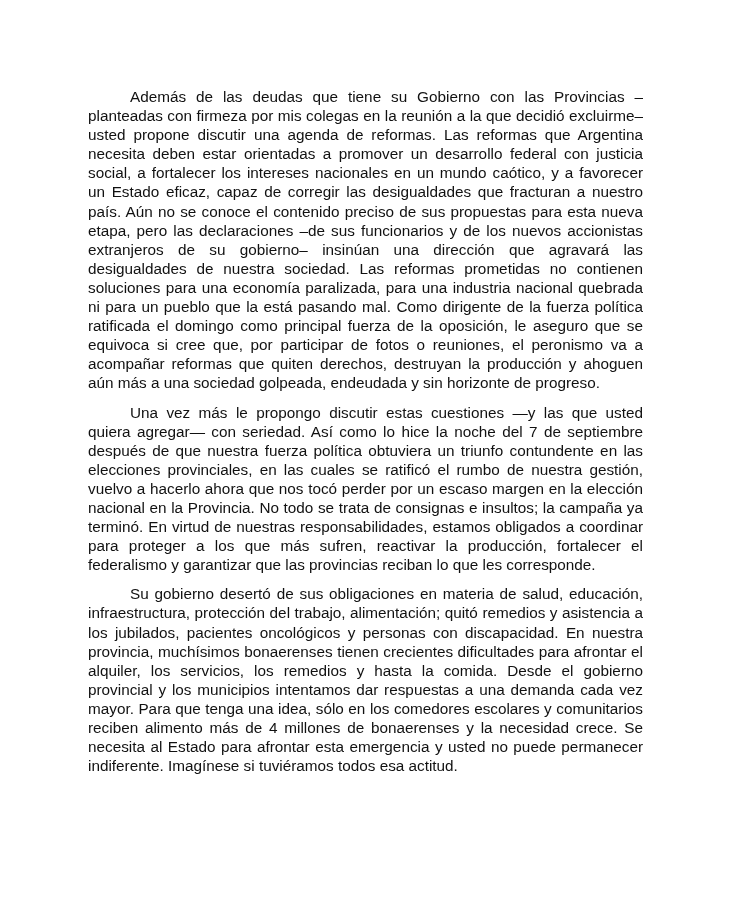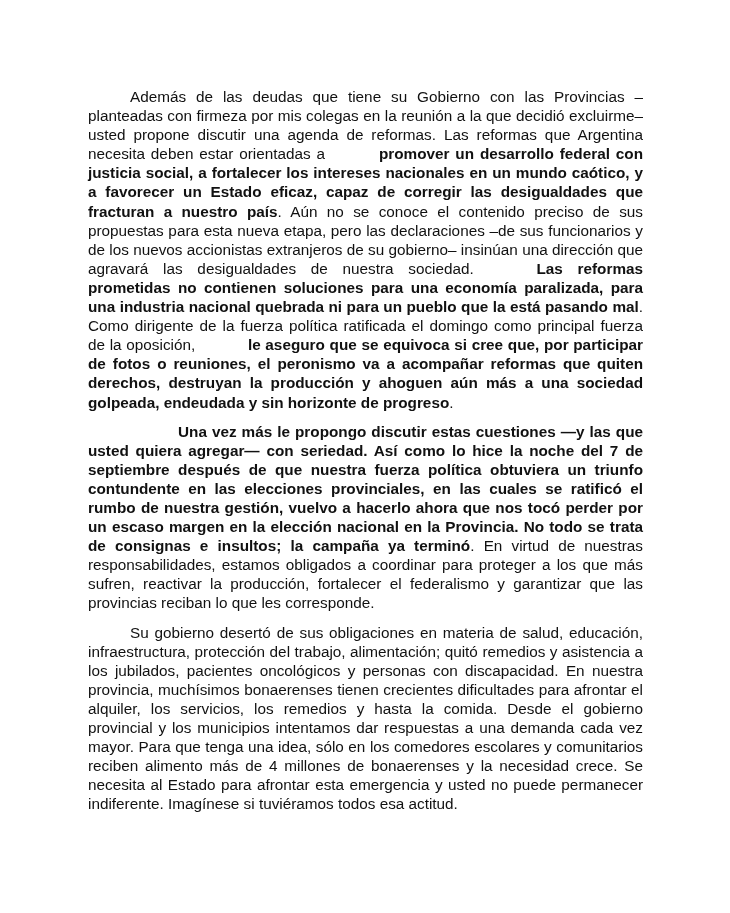--- a/index.html
+++ b/index.html
@@ -21,21 +21,21 @@
       font-family: "Liberation Sans", sans-serif;
       font-size: 15.3px;
       line-height: 19.1px;
       color: #111111;
       text-align: justify;
     }
     .para {
       margin: 0 0 10px 0;
       text-indent: 42px;
     }
-    .para b { font-weight: bold; margin-left: 48px; }
+    .para b { font-weight: normal; }
   </style>
 </head>
 <body>
 
 <div class="page">
   <p class="para">
     <span>Además de las deudas que tiene su Gobierno con las Provincias –planteadas con firmeza por mis colegas en la reunión a la que decidió excluirme– usted propone discutir una agenda de reformas. Las reformas que Argentina necesita deben estar orientadas a </span><b>promover un desarrollo federal con justicia social, a fortalecer los intereses nacionales en un mundo caótico, y a favorecer un Estado eficaz, capaz de corregir las desigualdades que fracturan a nuestro país</b><span>. Aún no se conoce el contenido preciso de sus propuestas para esta nueva etapa, pero las declaraciones –de sus funcionarios y de los nuevos accionistas extranjeros de su gobierno– insinúan una dirección que agravará las desigualdades de nuestra sociedad. </span><b>Las reformas prometidas no contienen soluciones para una economía paralizada, para una industria nacional quebrada ni para un pueblo que la está pasando mal</b><span>. Como dirigente de la fuerza política ratificada el domingo como principal fuerza de la oposición, </span><b>le aseguro que se equivoca si cree que, por participar de fotos o reuniones, el peronismo va a acompañar reformas que quiten derechos, destruyan la producción y ahoguen aún más a una sociedad golpeada, endeudada y sin horizonte de progreso</b><span>.</span>
   </p>
   <p class="para">
     <b>Una vez más le propongo discutir estas cuestiones —y las que usted quiera agregar— con seriedad. Así como lo hice la noche del 7 de septiembre después de que nuestra fuerza política obtuviera un triunfo contundente en las elecciones provinciales, en las cuales se ratificó el rumbo de nuestra gestión, vuelvo a hacerlo ahora que nos tocó perder por un escaso margen en la elección nacional en la Provincia. No todo se trata de consignas e insultos; la campaña ya terminó</b><span>. En virtud de nuestras responsabilidades, estamos obligados a coordinar para proteger a los que más sufren, reactivar la producción, fortalecer el federalismo y garantizar que las provincias reciban lo que les corresponde.</span>

